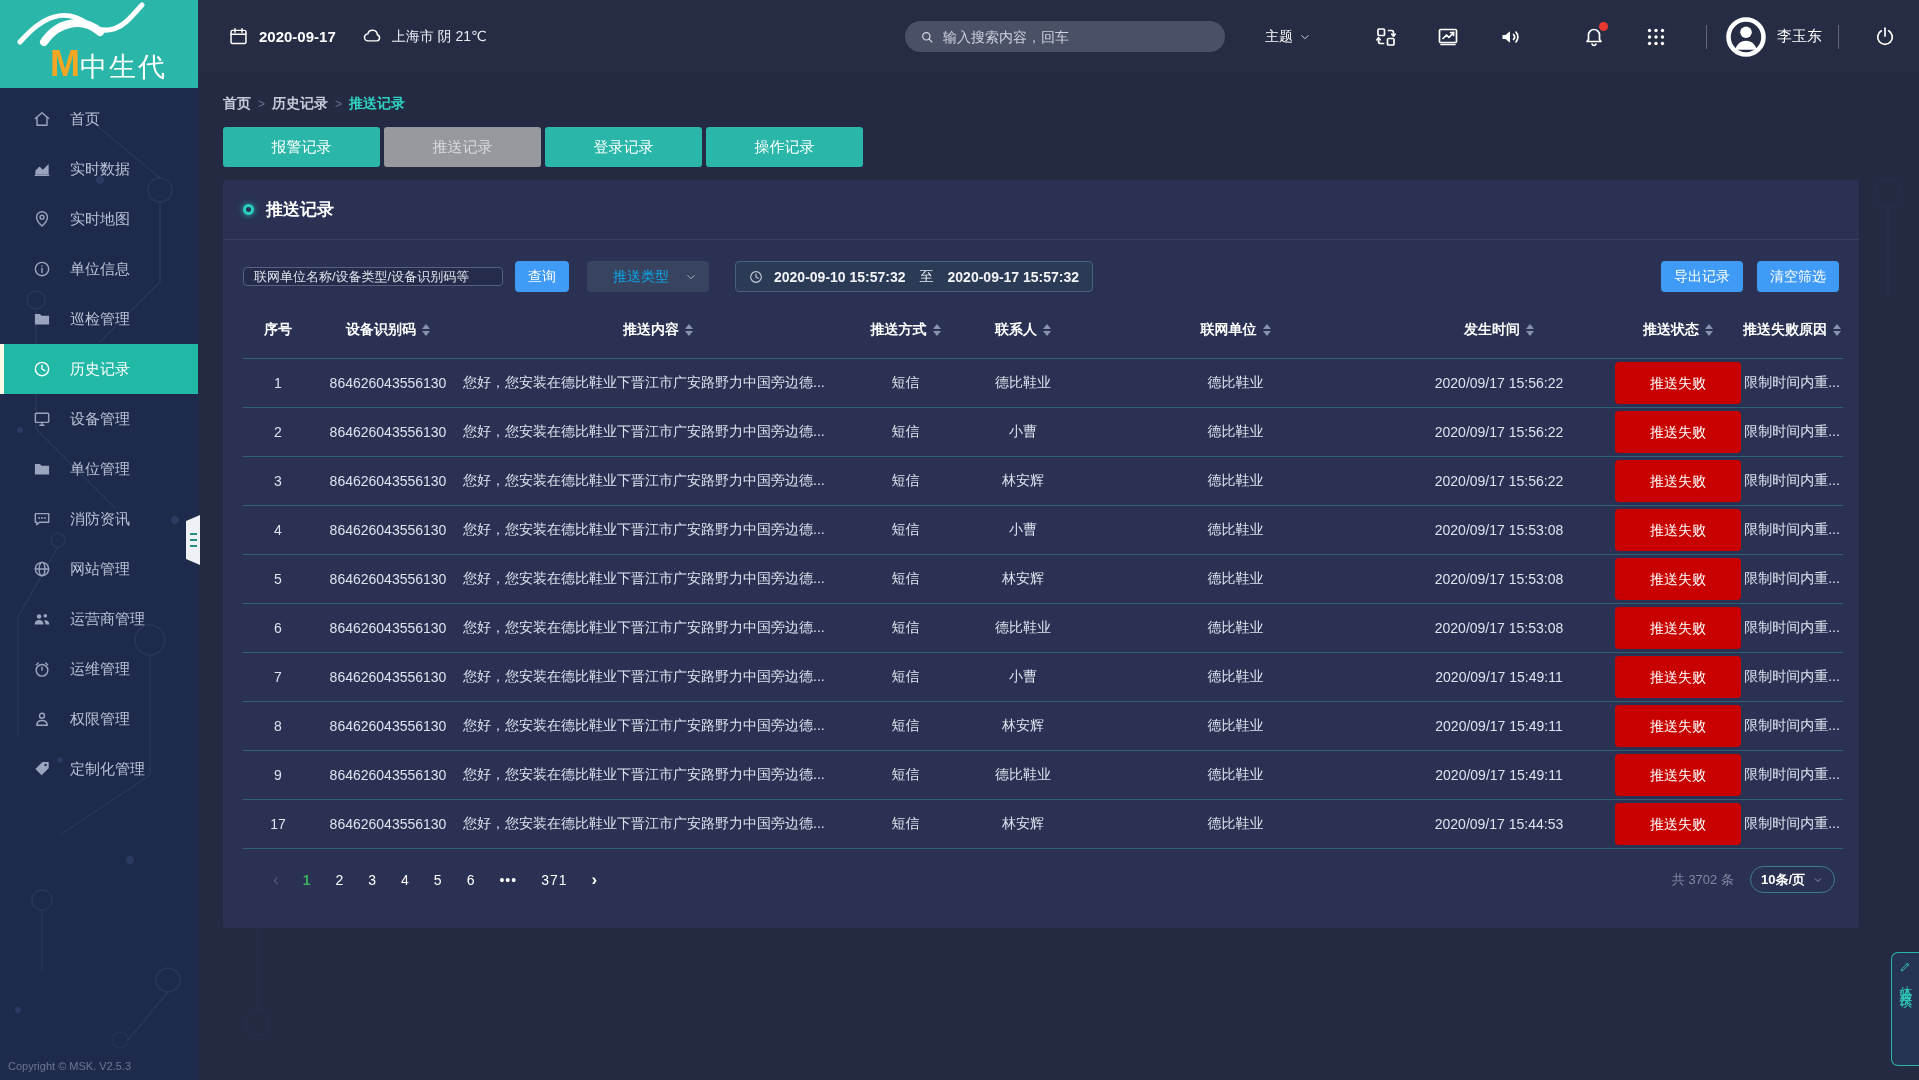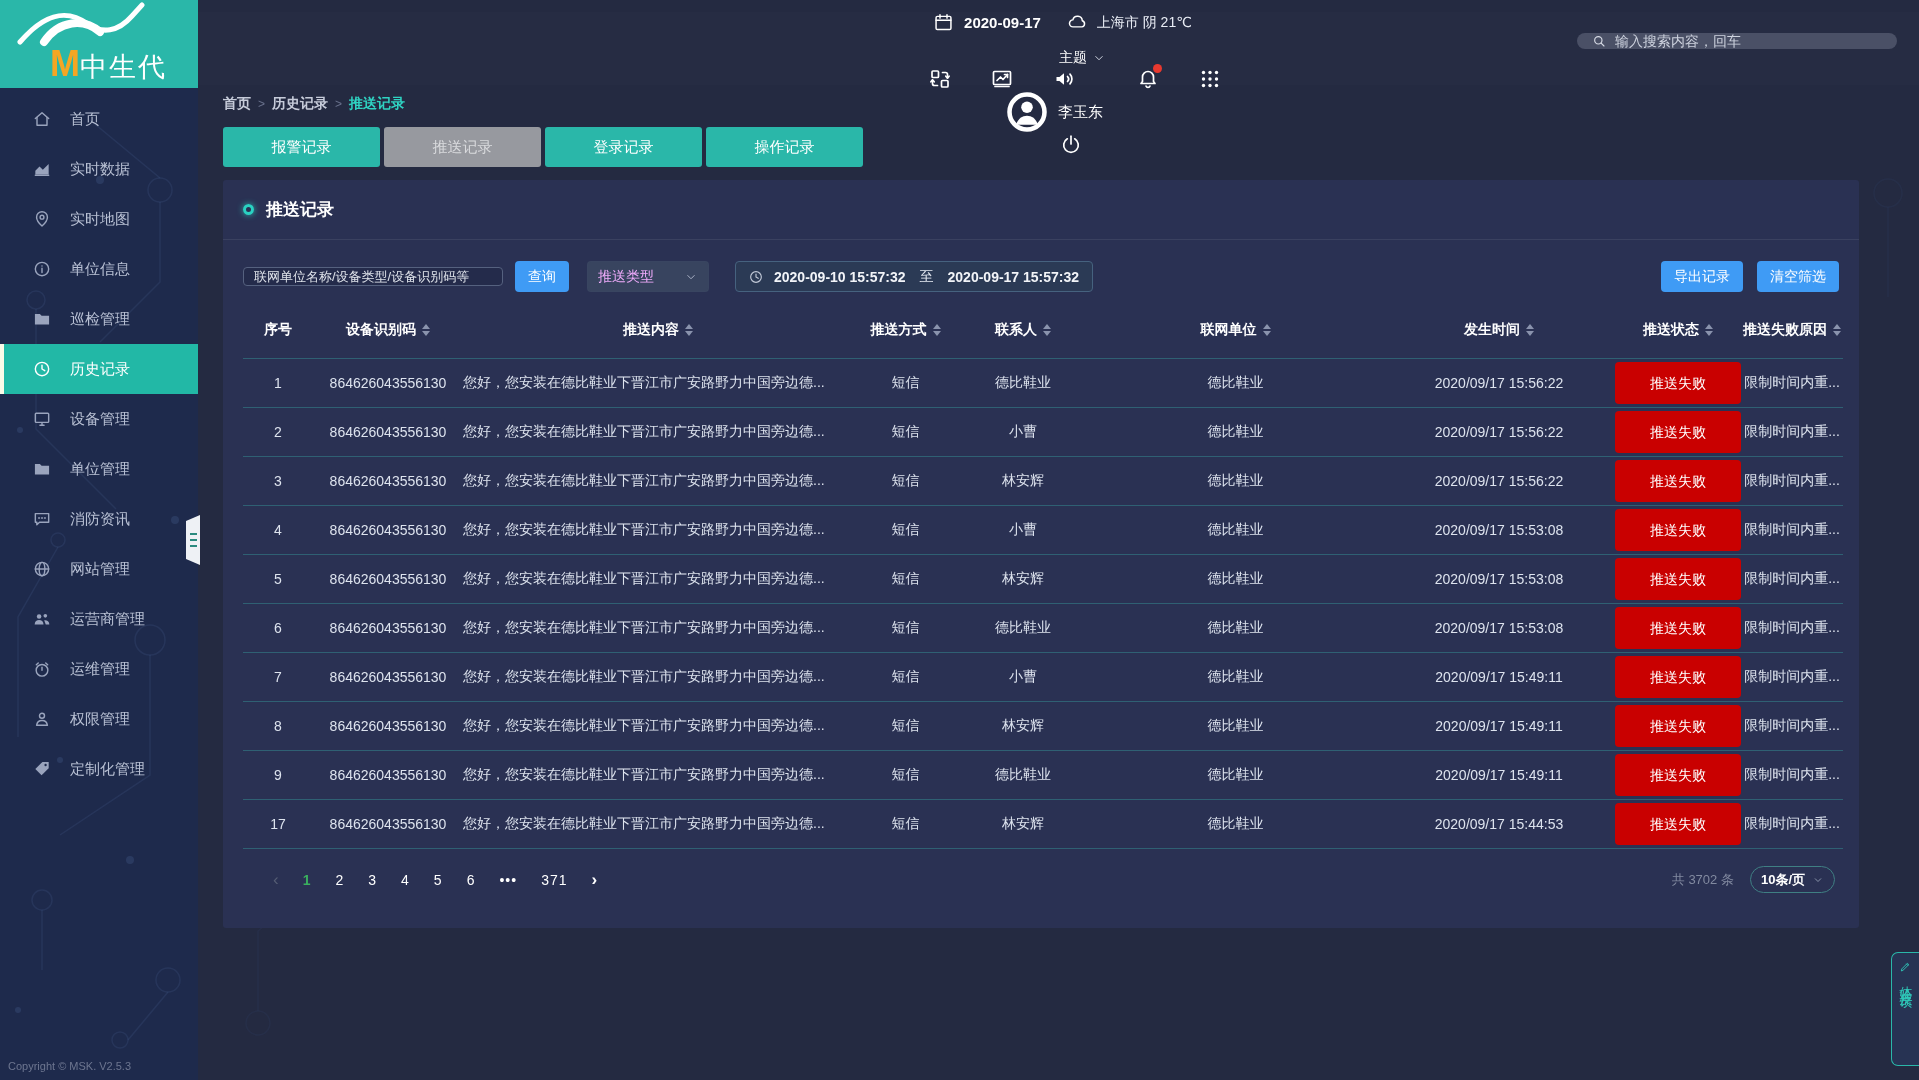--- a/index.html
+++ b/index.html
@@ -28,22 +28,22 @@
     width:4px; background:#fbfbe8; }
   .nav-item.active .nav-icon { color:#ffffff; }
   .collapse-handle { position:absolute; right:-2px; top:515px; width:14px; height:50px;
     background:#eef1f5; clip-path:polygon(0 12%,100% 0,100% 100%,0 88%);
     display:flex; flex-direction:column; justify-content:center; align-items:center;
     gap:4px; cursor:pointer; z-index:6; }
   .collapse-handle i { display:block; width:7px; height:2px; background:#2a8a7f; }
   .copyright { position:absolute; left:8px; bottom:8px; font-size:11px; color:#6d7690; }
 
   
-  .topbar { position:absolute; left:198px; top:12px; right:0; height:73px;
-    background:#262c43; display:flex; align-items:center; padding:0 22px 0 30px; z-index:4;flex-direction:column; }
+  .topbar { position:absolute; left:198px; top:0; right:0; height:73px;
+    background:#262c43; display:flex; align-items:center; padding:0 22px 0 30px; z-index:4; }
   .tb-group { display:flex; align-items:center; }
   .tb-ic { width:21px; height:21px; color:#ffffff; display:inline-flex; }
   .tb-ic svg { width:100%; height:100%; }
   .tb-date { color:#ffffff; font-size:15px; font-weight:bold; margin:0 26px 0 10px; }
   .tb-weather { color:#e8ecf4; font-size:14px; margin-left:9px; }
   .search-pill { margin-left:auto; width:320px; height:31px; background:#4a5066;
     border-radius:16px; display:flex; align-items:center; padding:0 14px; }
   .search-pill .tb-ic { width:16px; height:16px; color:#d8dce6; }
   .search-input { background:transparent; border:none; outline:none; color:#e3e7ef;
     font-size:14px; margin-left:8px; width:250px; font-family:inherit; }
@@ -93,21 +93,21 @@
   .kw-input { width:260px; height:19px; background:rgba(20,28,52,0.25);
     border:1px solid #55617f; border-radius:4px; color:#e6e9f0; font-size:13px;
     padding:0 10px; outline:none; font-family:inherit; }
   .kw-input::placeholder { color:#dfe3ea; }
   .btn-blue { height:31px; background:#3f9bf5; color:#ffffff; border:none;
     border-radius:4px; font-size:14px; padding:0 13px; cursor:pointer; font-family:inherit; }
   .btn-query { margin-left:12px; }
   .type-select { margin-left:18px; width:122px; height:31px; background:#38445f;
     border:1px solid #46527022; border-radius:4px; display:flex; align-items:center;
     padding:0 10px; cursor:pointer; }
-  .type-select .lbl { color:#f0abfc; font-size:14px; flex:1; }
+  .type-select .lbl { color:#0ea5e9; font-size:14px; flex:1;text-align:center; }
   .type-select .chev { width:14px; height:14px; color:#aab2c6; display:inline-flex; }
   .date-range { margin-left:26px; width:358px; height:31px; background:#2b3a55;
     border:1px solid #46627f; border-radius:4px; display:flex; align-items:center;
     padding:0 12px; gap:10px; cursor:pointer; }
   .date-range .tb-ic { width:16px; height:16px; color:#c2c9d8; }
   .date-txt { color:#f2f4f8; font-size:14px; font-weight:bold; }
   .date-sep { color:#e4e8f0; font-size:14px; margin:0 4px; }
   .filter-right { margin-left:auto; display:flex; gap:14px; }
 
   

